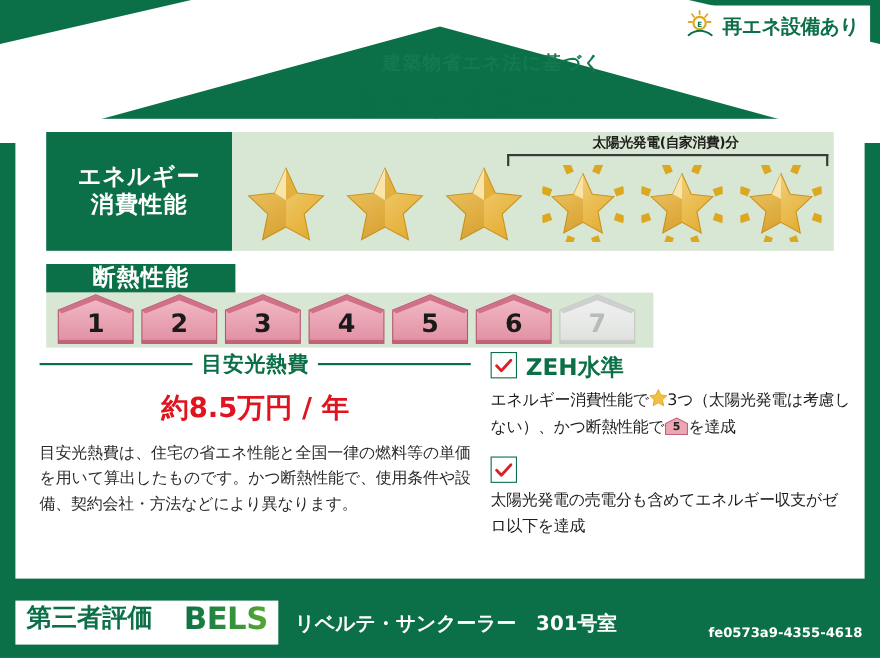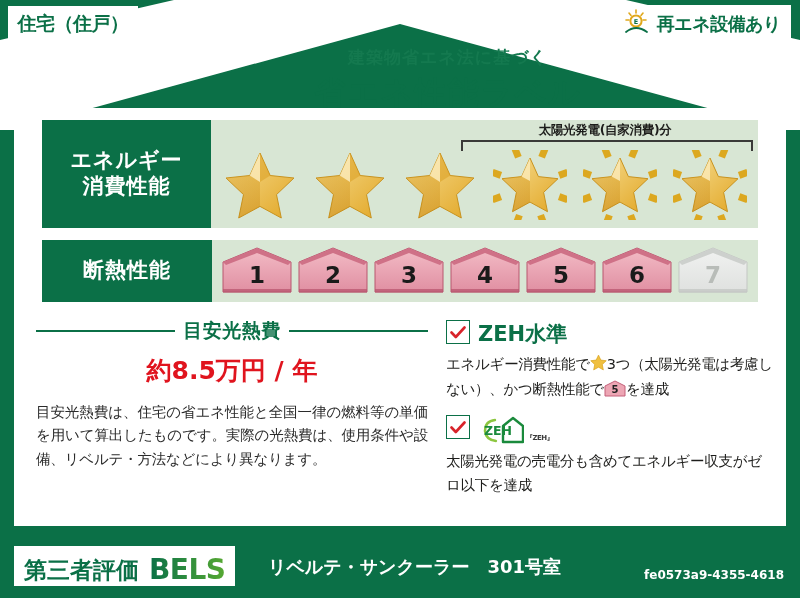--- a/index.html
+++ b/index.html
@@ -43,21 +43,21 @@
     letter-spacing:1px;line-height:1.22;
   }
   .row-panel{background:#d8e6d4;position:relative;}
 
   
   #row-energy{left:28px;top:12px;width:716px;height:108px;}
   #row-energy .row-label{width:172px;height:108px;}
   #row-energy .row-panel{width:544px;height:108px;padding-left:12px;}
 
   
-  #row-insul{left:28px;top:132px;width:716px;height:62px;}
+  #row-insul{left:28px;top:132px;width:716px;height:62px;flex-direction:column;}
   #row-insul .row-label{width:172px;height:62px;}
   #row-insul .row-panel{width:544px;height:62px;display:flex;align-items:center;padding-left:8px;}
 
   
   #stars{position:absolute;left:4px;bottom:4px;width:540px;height:78px;display:flex;align-items:center;}
   .star-cell{width:90px;height:78px;position:relative;display:flex;align-items:center;justify-content:center;}
 
   
   #solar-label{
     position:absolute;left:246px;top:2px;width:296px;text-align:center;
@@ -107,21 +107,21 @@
     position:absolute;left:0;top:0;width:22px;height:17px;display:flex;align-items:center;justify-content:center;
     font-size:10px;font-weight:bold;color:#222;padding-top:3px;box-sizing:border-box;
   }
   #zeh-logo{display:inline-flex;align-items:flex-end;gap:2px;margin-left:4px;}
   #zeh-logo .cap{font-size:7px;color:#3b3b3b;font-weight:bold;letter-spacing:-0.5px;padding-bottom:2px;}
 
   
   #footer{position:absolute;left:0;bottom:0;width:800px;height:62px;background:#0b7047;}
   #bels-box{
     position:absolute;left:14px;top:10px;height:40px;background:#fff;
-    display:flex;align-items:flex-end;gap:10px;padding:0 10px;
+    display:flex;align-items:flex-start;gap:28px;padding:0 10px;
   }
   #bels-box .jp{color:#0b7047;font-weight:bold;font-size:23px;letter-spacing:0px;}
   #bels-box .bels{font-weight:bold;font-size:28px;letter-spacing:-0.5px;
     background:linear-gradient(90deg,#0b7047 0%,#2a8a3f 45%,#56a832 100%);
     -webkit-background-clip:text;background-clip:text;color:transparent;}
   #prop-name{
     position:absolute;left:268px;top:19px;color:#fff;font-weight:bold;font-size:18px;letter-spacing:0px;
   }
   #eval-date{
     position:absolute;right:16px;top:8px;color:#fff;font-weight:bold;font-size:17px;text-align:right;
@@ -133,23 +133,20 @@
 </head>
 <body>
 
 <div id="top-band">
   <svg id="roof" viewBox="0 0 800 130" preserveAspectRatio="none">
     <polygon points="0,130 0,118 78,118 78,108 400,18 722,108 722,118 800,118 800,130" fill="#0b7047"></polygon>
     <polygon points="0,130 78,130 78,112 400,24 722,112 722,130 800,130 800,40 400,-52 0,40" fill="#ffffff"></polygon>
     <polygon points="0,0 800,0 800,36 400,-56 0,36" fill="#0b7047"></polygon>
   </svg>
 
-  <div id="badge-jutaku">
-    <span>住宅（住戸）</span>
-  </div>
 
   <div id="badge-saiene">
     <span>
       <svg width="30" height="28" viewBox="0 0 30 28">
         <g stroke="#e0a81c" stroke-width="1.6" stroke-linecap="round">
           <line x1="13" y1="2" x2="13" y2="5"></line>
           <line x1="6" y1="5" x2="8" y2="7.5"></line>
           <line x1="20" y1="5" x2="18" y2="7.5"></line>
           <line x1="3" y1="12" x2="6" y2="12"></line>
           <line x1="23" y1="12" x2="20" y2="12"></line>
@@ -435,21 +432,21 @@
 
 <div id="lower">
 
   <div id="cost-block">
     <div id="cost-head">
       <span class="ln"></span>
       <span class="tx">目安光熱費</span>
       <span class="ln"></span>
     </div>
     <div id="cost-value">約8.5万円 / 年</div>
-    <div id="cost-note">目安光熱費は、住宅の省エネ性能と全国一律の燃料等の単価を用いて算出したものです。実際の光熱費は、使用条件や設備、リベルテ・方法などにより異なります。</div>
+    <div id="cost-note">目安光熱費は、住宅の省エネ性能と全国一律の燃料等の単価を用いて算出したものです。かつ断熱性能で、使用条件や設備、契約会社・方法などにより異なります。</div>
   </div>
 
   <div id="zeh-block">
 
     <div class="zeh-item">
       <div class="zeh-title">
         <span class="chk">
           <svg width="16" height="13" viewBox="0 0 16 13">
               <path d="M1.5 6.5 L5.8 11 L14.5 1.5" fill="none" stroke="#d8232a" stroke-width="2.6" stroke-linecap="round" stroke-linejoin="round"></path>
             </svg>
@@ -465,29 +462,20 @@
       </div>
     </div>
 
     <div class="zeh-item" style="margin-top:14px;">
       <div class="zeh-title">
         <span class="chk">
           <svg width="16" height="13" viewBox="0 0 16 13">
               <path d="M1.5 6.5 L5.8 11 L14.5 1.5" fill="none" stroke="#d8232a" stroke-width="2.6" stroke-linecap="round" stroke-linejoin="round"></path>
             </svg>
         </span>
-        <span id="zeh-logo">
-          <svg width="42" height="30" viewBox="0 0 42 30">
-            <path d="M3 16 Q3 6 13 5" fill="none" stroke="#8cc63f" stroke-width="2.4" stroke-linecap="round"></path>
-            <path d="M3 16 Q4 25 14 26" fill="none" stroke="#8cc63f" stroke-width="2.4" stroke-linecap="round"></path>
-            <polygon points="31,3 41,11 41,27 21,27 21,11" fill="none" stroke="#1a8a3c" stroke-width="2.4" stroke-linejoin="round"></polygon>
-            <text x="16" y="20" font-size="12.5" font-weight="bold" fill="#1a8a3c" text-anchor="middle" font-family="DejaVu Sans">ZEH</text>
-          </svg>
-          <span class="cap">『ZEH』</span>
-        </span>
       </div>
       <div class="zeh-desc">太陽光発電の売電分も含めてエネルギー収支がゼロ以下を達成</div>
     </div>
 
   </div>
 </div>
 
 <div id="footer">
   <div id="bels-box">
     <span class="jp">第三者評価</span>

